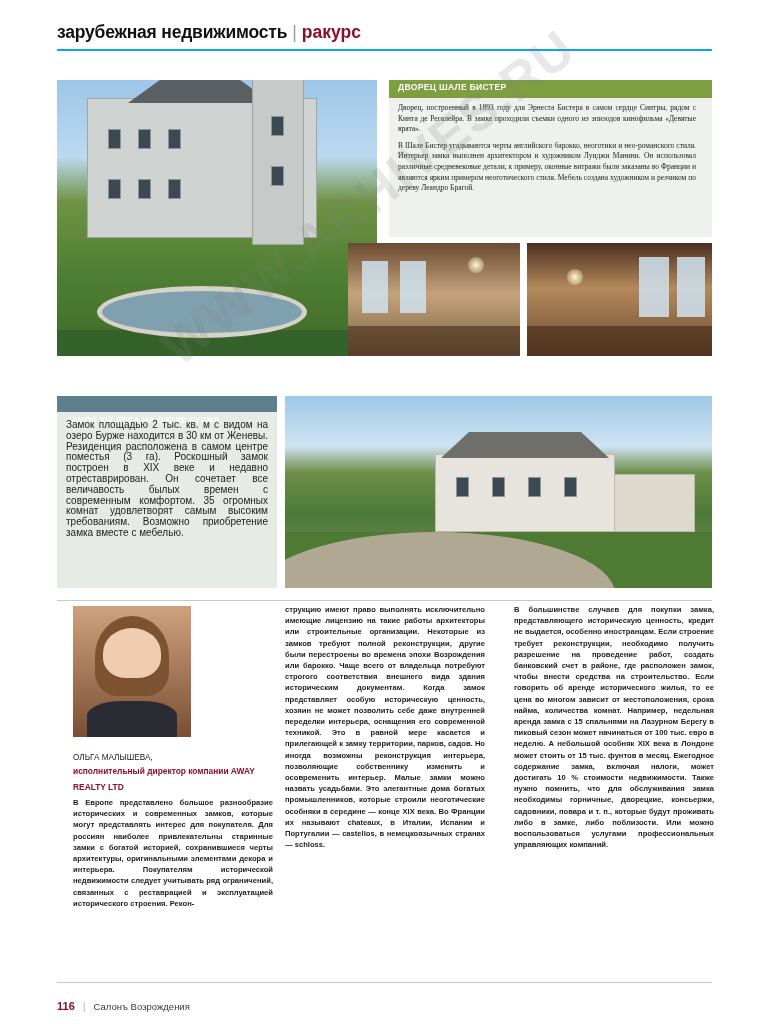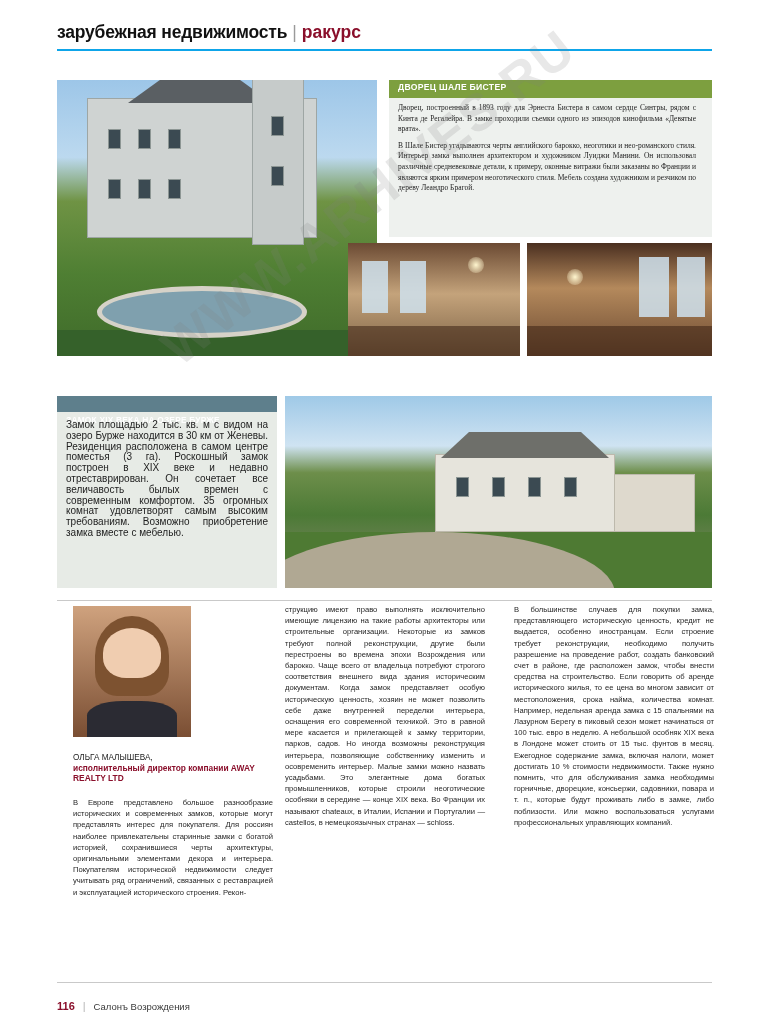--- a/index.html
+++ b/index.html
@@ -242,32 +242,32 @@
     color: #222;
     line-height: 11.5px;
   }
   .person-role {
     position: absolute;
     left: 73px; top: 763px;
     width: 200px;
     font-size: 8.4px;
     font-weight: bold;
     color: #8a0f2b;
-    line-height: 10px;
+    line-height: 16px;
   }
 
   
   .col {
     position: absolute;
     font-size: 7.6px;
     line-height: 11.2px;
     color: #1e1e1e;
     text-align: justify;
   }
-  .col p { margin: 0; }
+  .col p { margin: 0; font-weight: bold; }
   .col1 { left: 73px; top: 797px; width: 200px; }
   .col2 { left: 285px; top: 604px; width: 200px; }
   .col3 { left: 514px; top: 604px; width: 200px; }
 
   
   .footer {
     position: absolute;
     left: 57px; top: 982px;
     width: 655px;
     border-top: 1px solid #c9c9c9;

